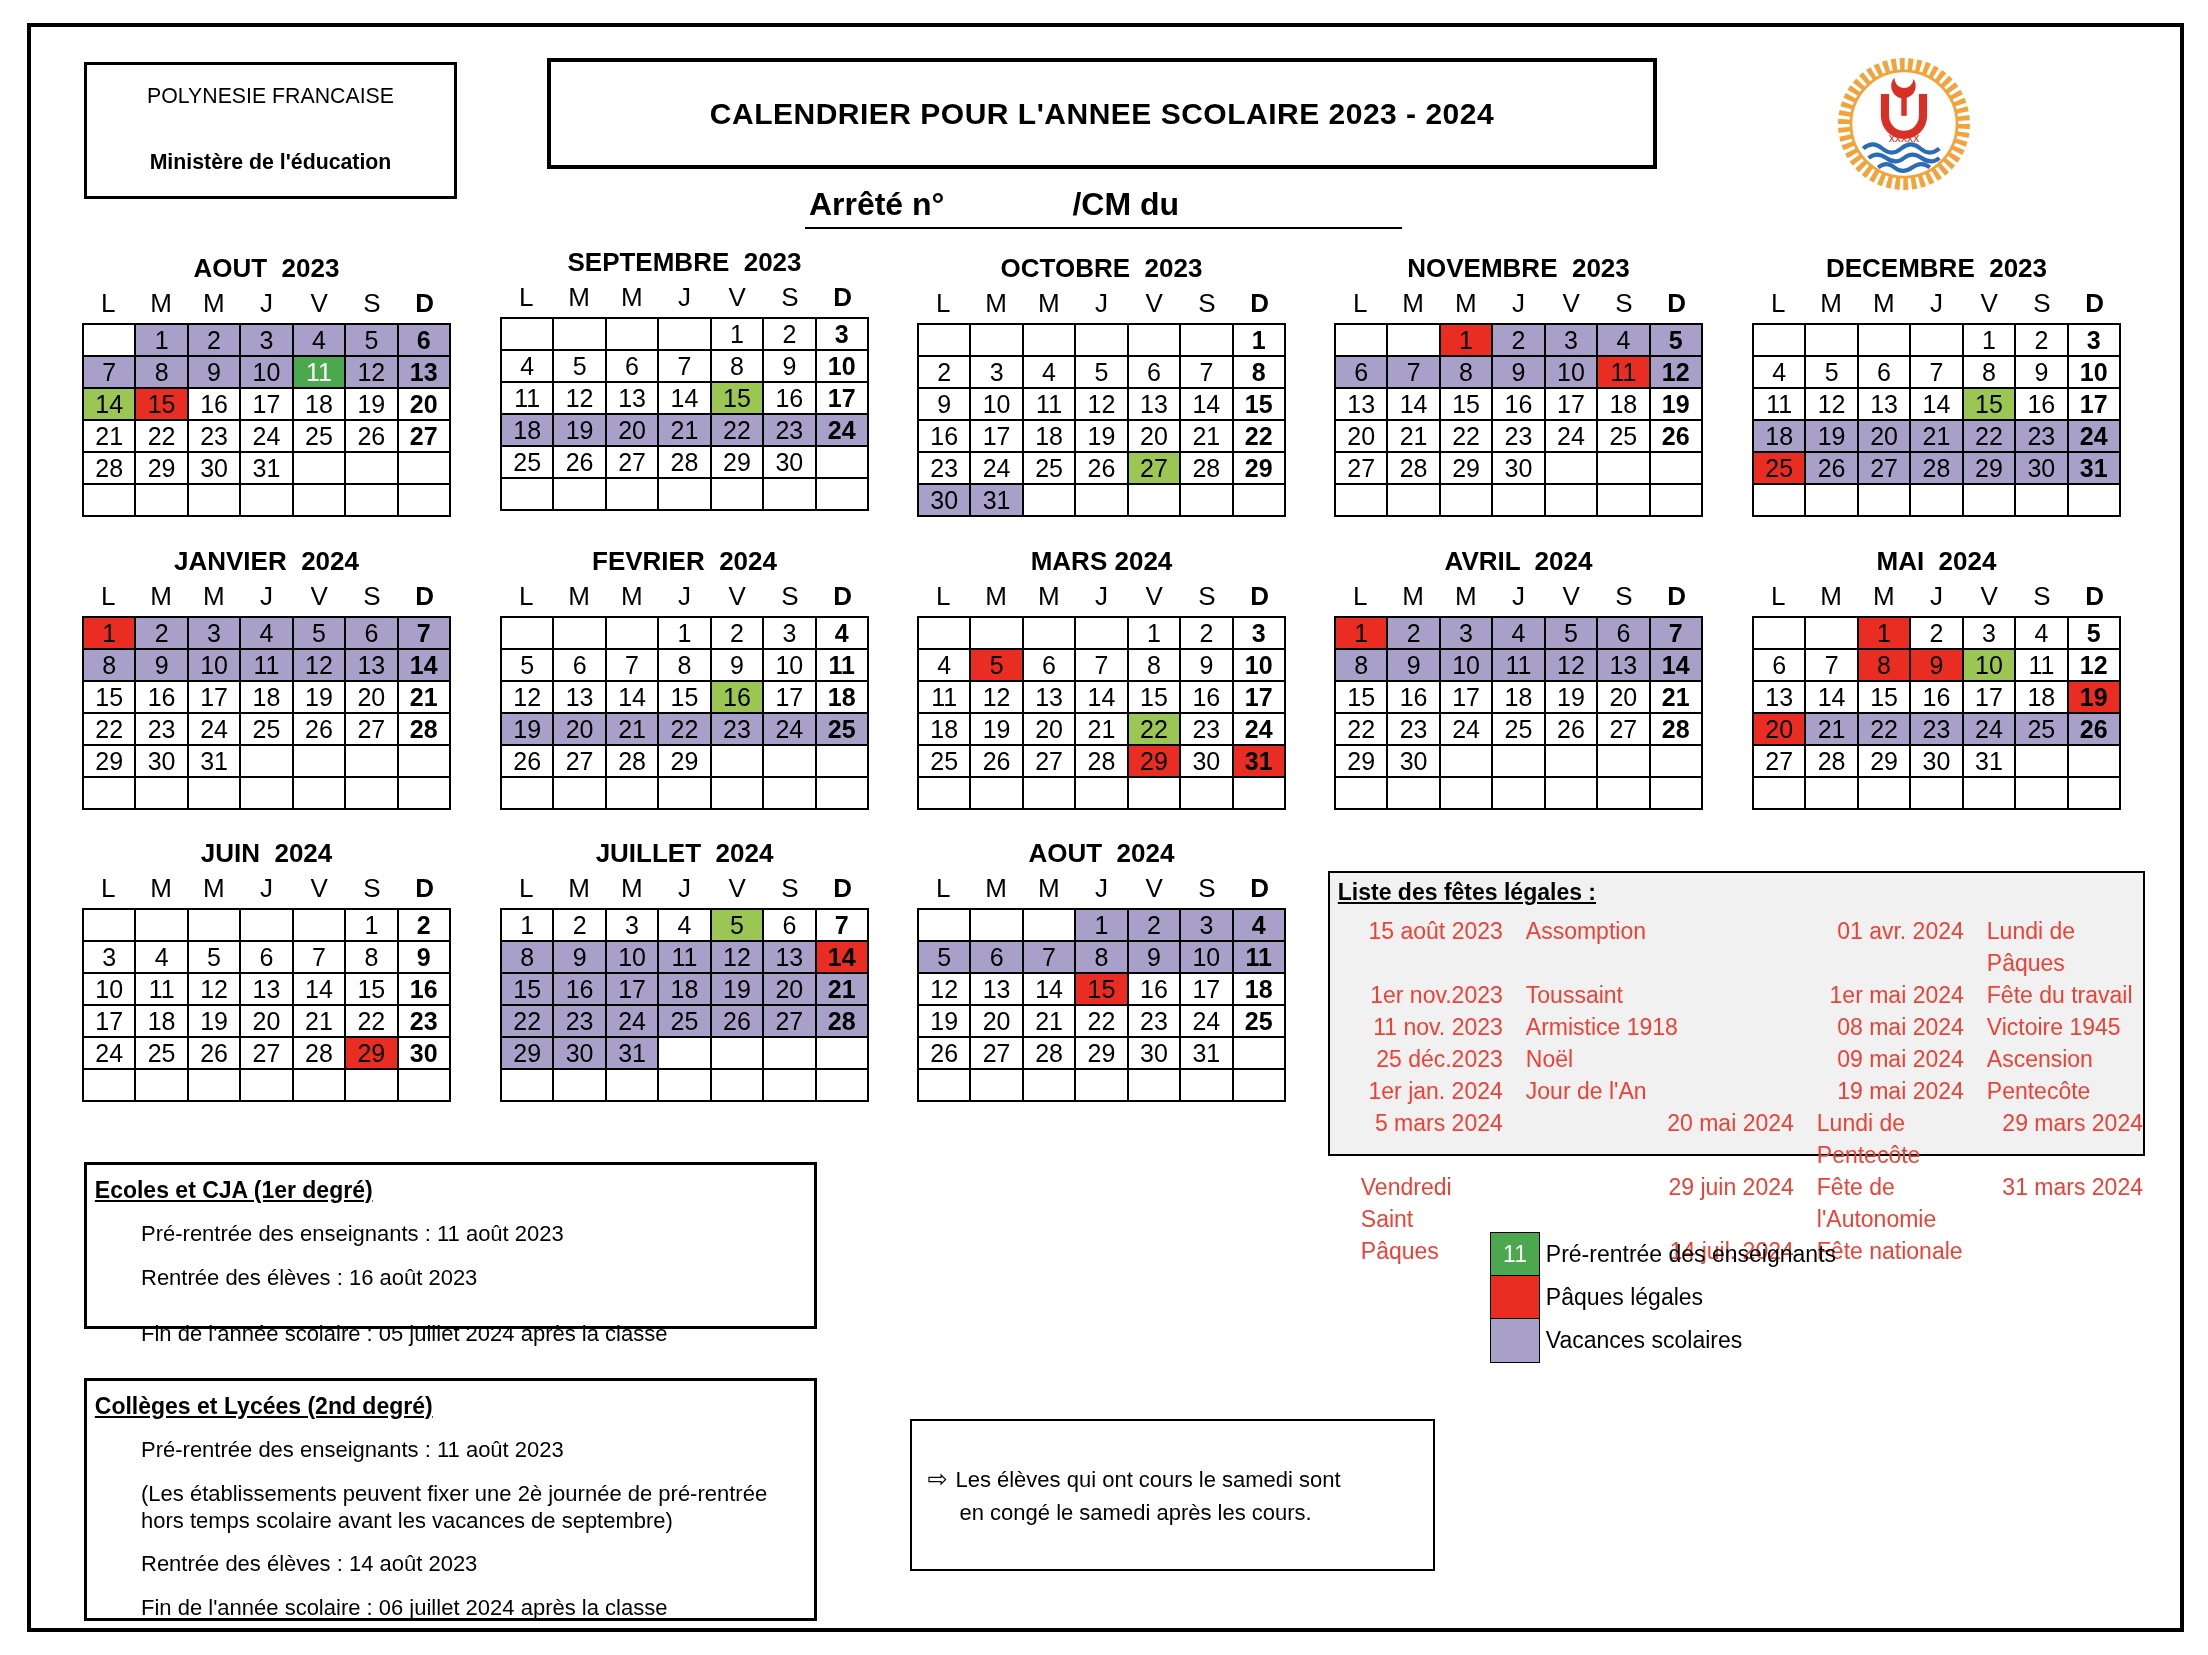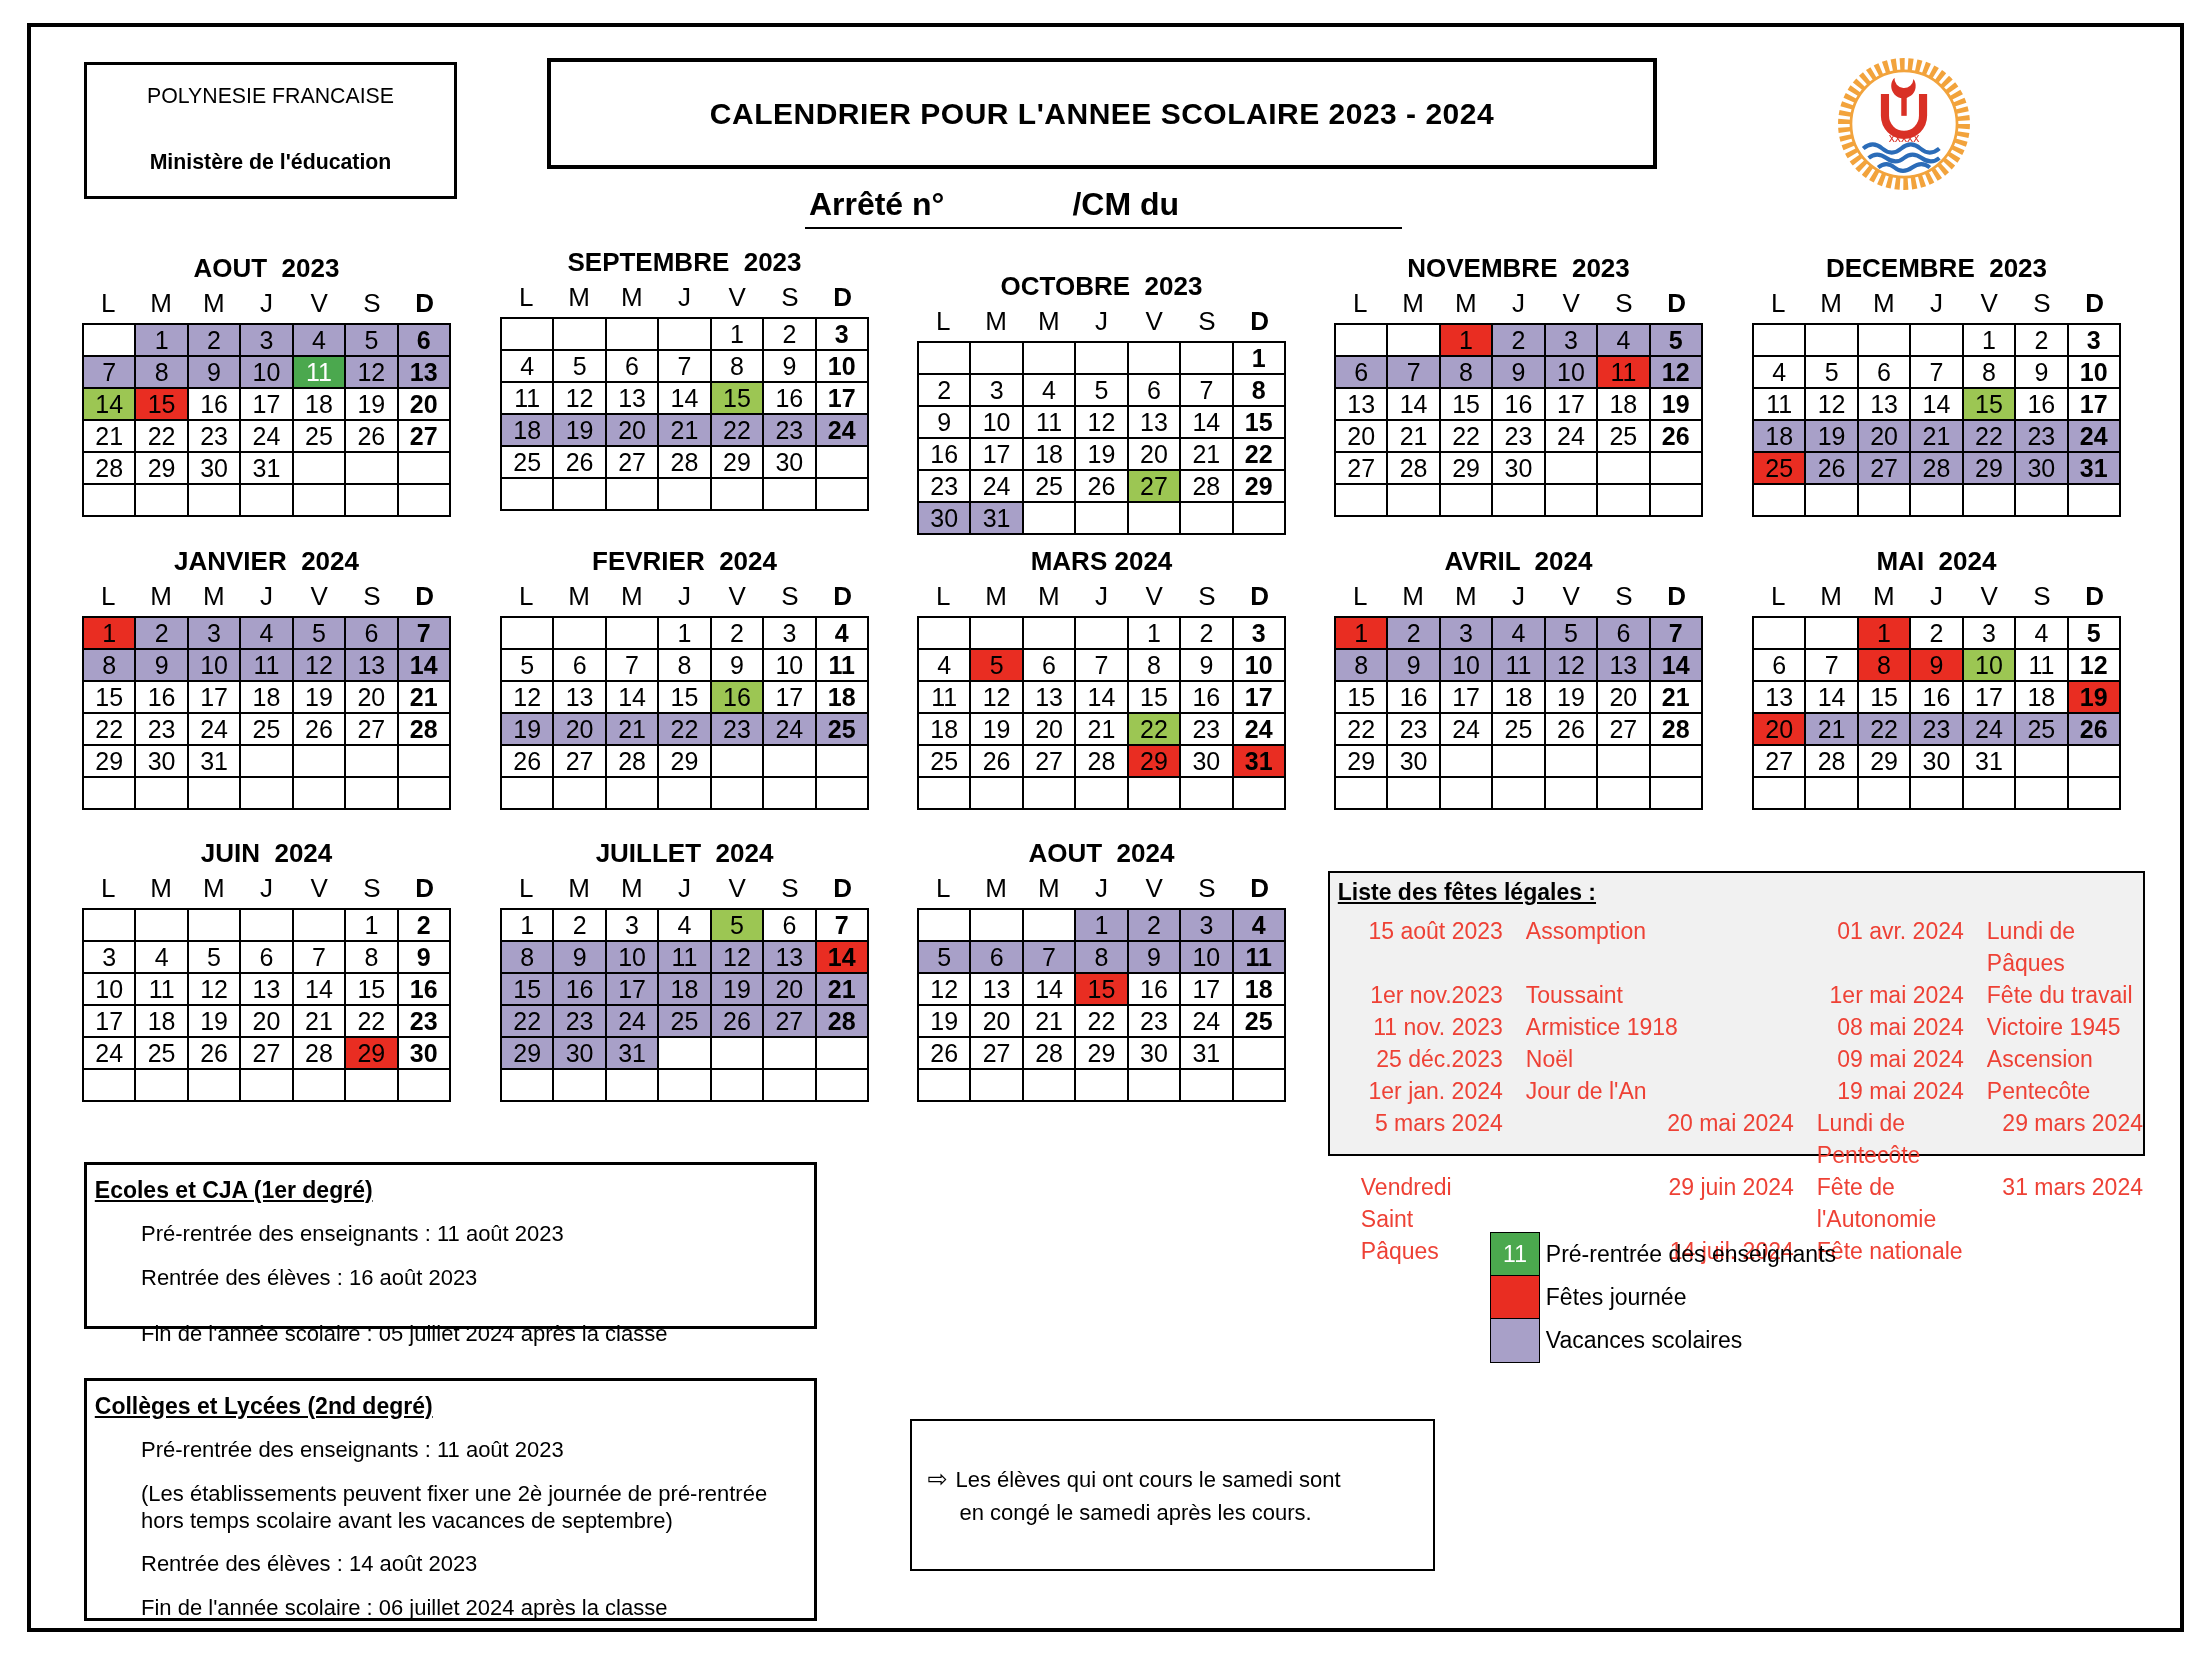--- a/index.html
+++ b/index.html
@@ -211,21 +211,21 @@
           <div class="cell sun"></div>
           <div class="cell"></div>
           <div class="cell"></div>
           <div class="cell"></div>
           <div class="cell"></div>
           <div class="cell"></div>
           <div class="cell"></div>
           <div class="cell sun"></div>
         </div>
       </div>
-      <div class="month" style="left: 917px; top: 266px;">
+      <div class="month" style="left: 917px; top: 248px;">
         <div class="month-title">OCTOBRE  2023</div>
         <div class="dow">
           <span>L</span>
           <span>M</span>
           <span>M</span>
           <span>J</span>
           <span>V</span>
           <span>S</span>
           <span class="dsun">D</span>
         </div>
@@ -873,21 +873,21 @@
       </div>
   </div>
 
   <div class="legend" id="legend">
       <div class="lg-item">
         <div class="lg-swatch sw-p">11</div>
         <div class="lg-label">Pré-rentrée des enseignants</div>
       </div>
       <div class="lg-item">
         <div class="lg-swatch sw-f"></div>
-        <div class="lg-label">Fêtes journée</div>
+        <div class="lg-label">Pâques légales</div>
       </div>
       <div class="lg-item">
         <div class="lg-swatch sw-v"></div>
         <div class="lg-label">Vacances scolaires</div>
       </div>
     </div>
 
   <div id="boxes">
       <div class="infobox box-ecoles">
         <div class="btitle">Ecoles et CJA (1er degré)</div>

